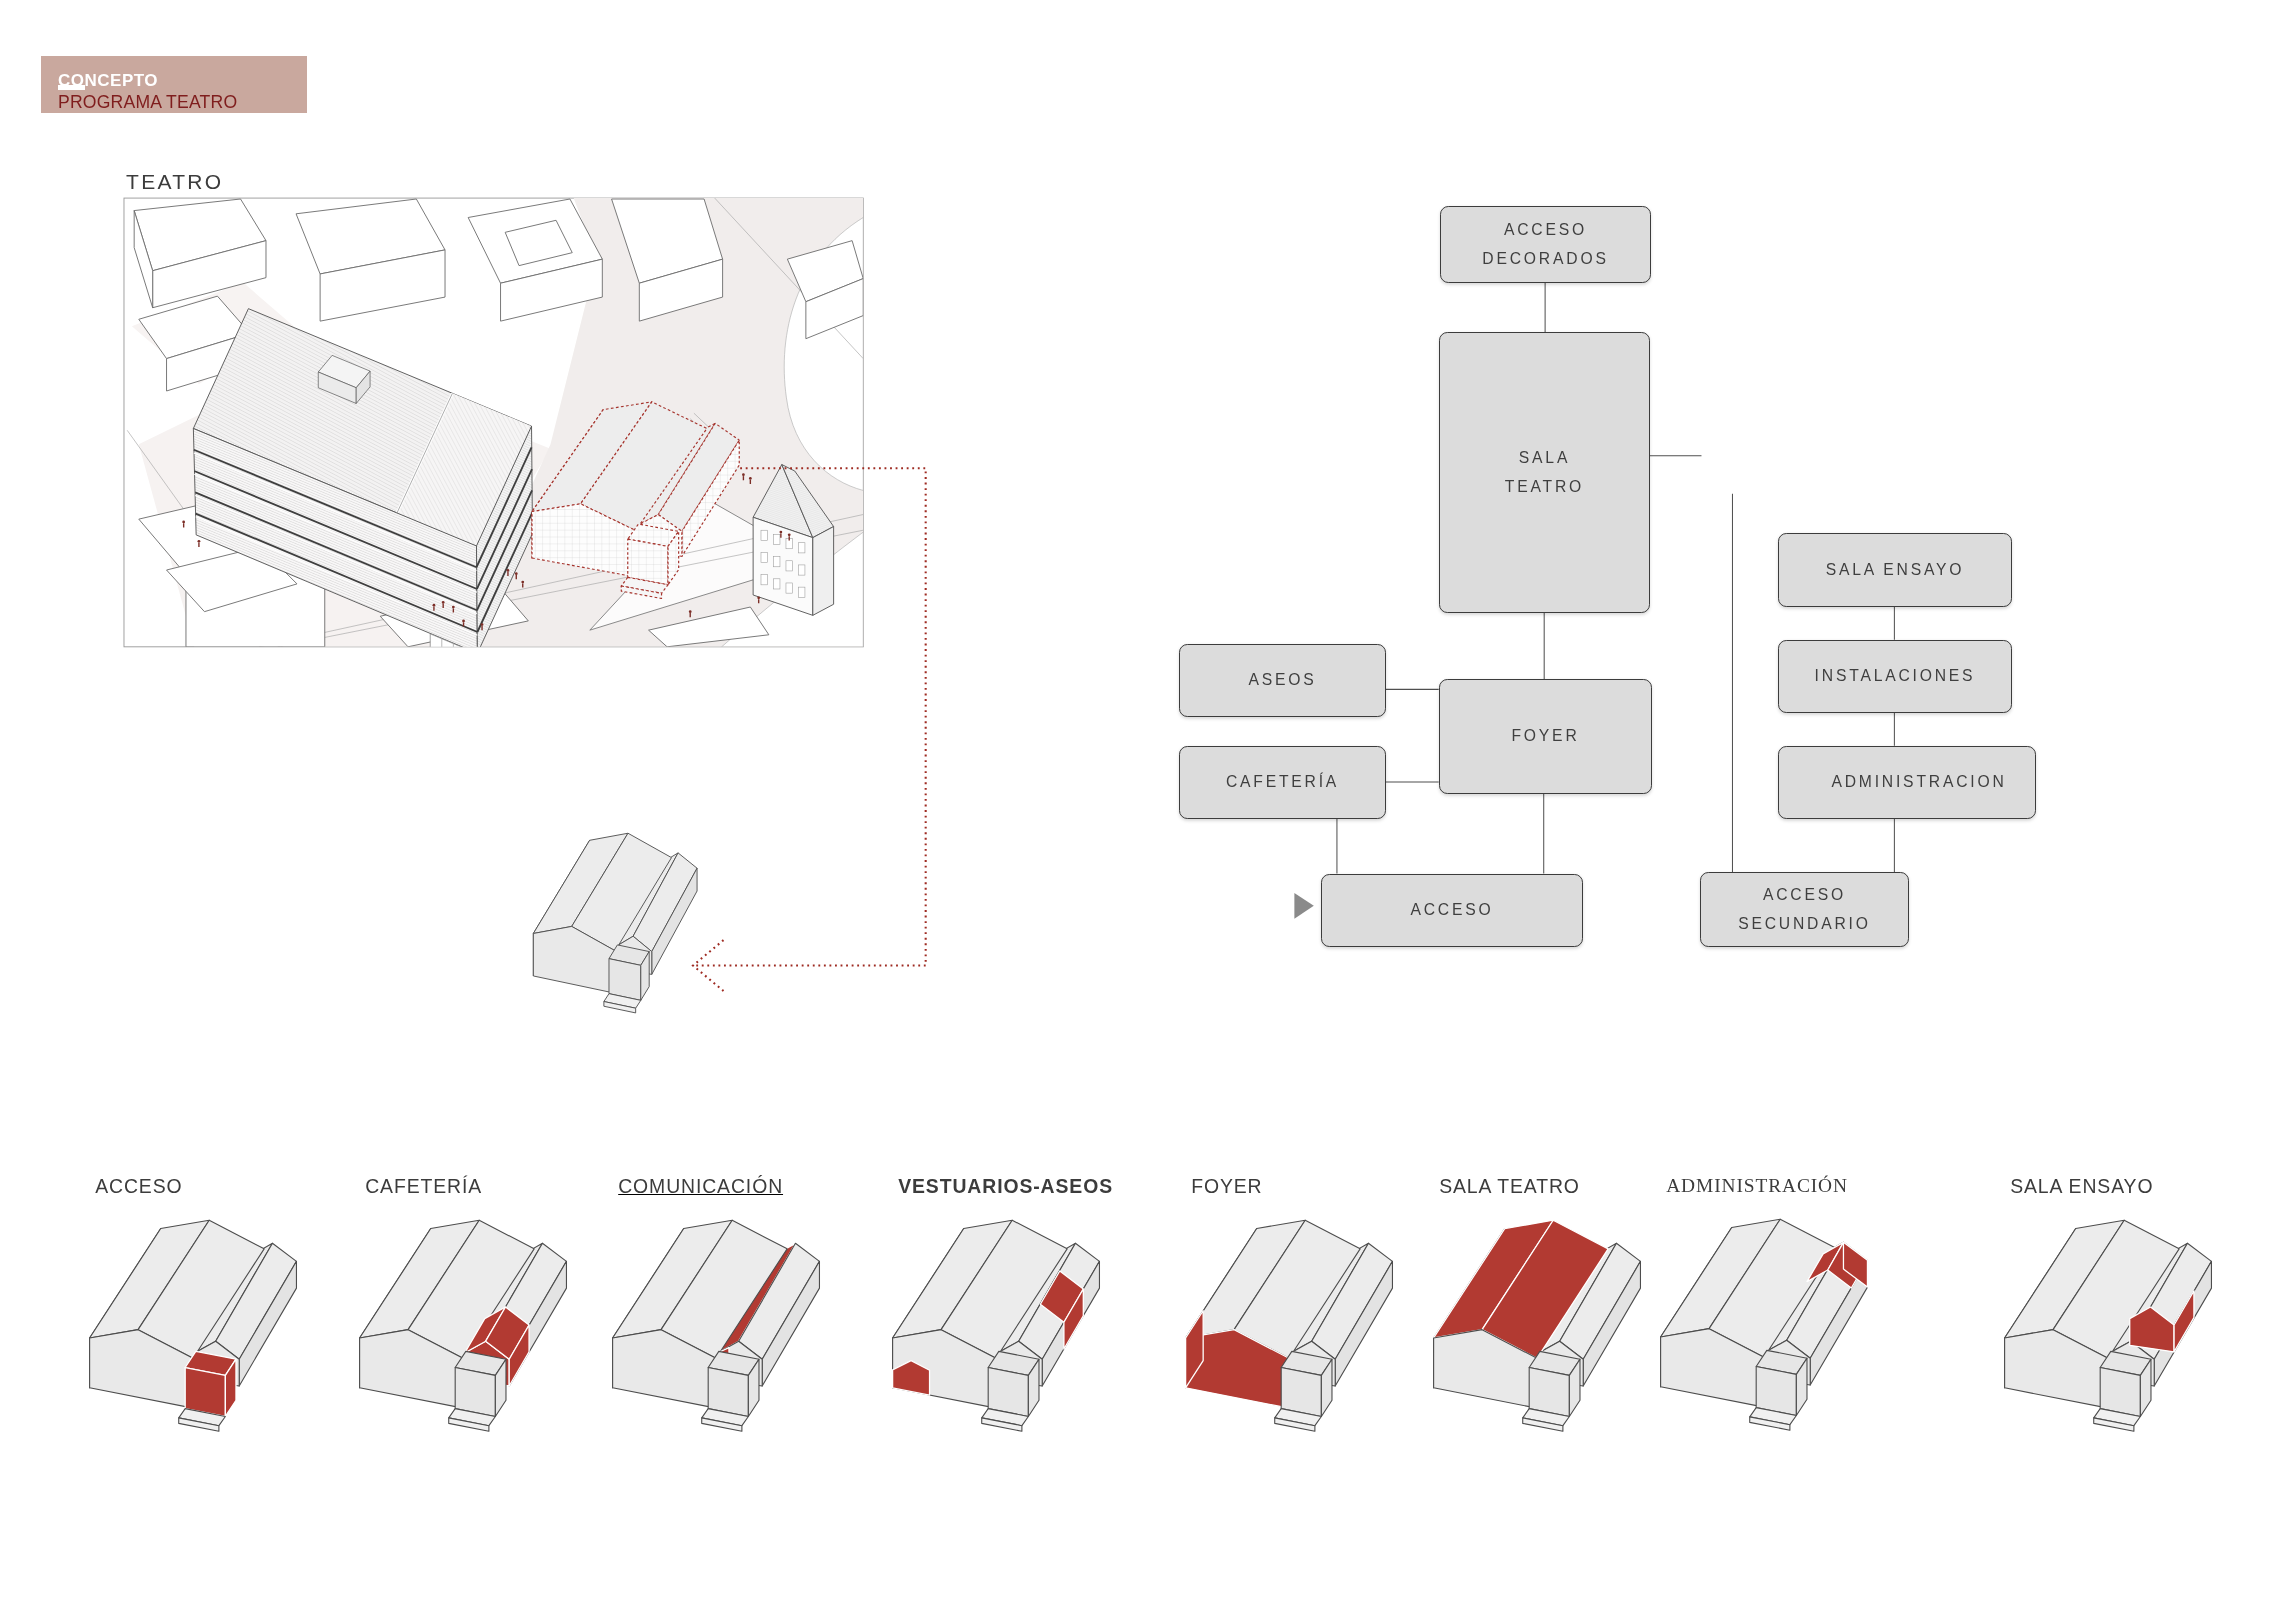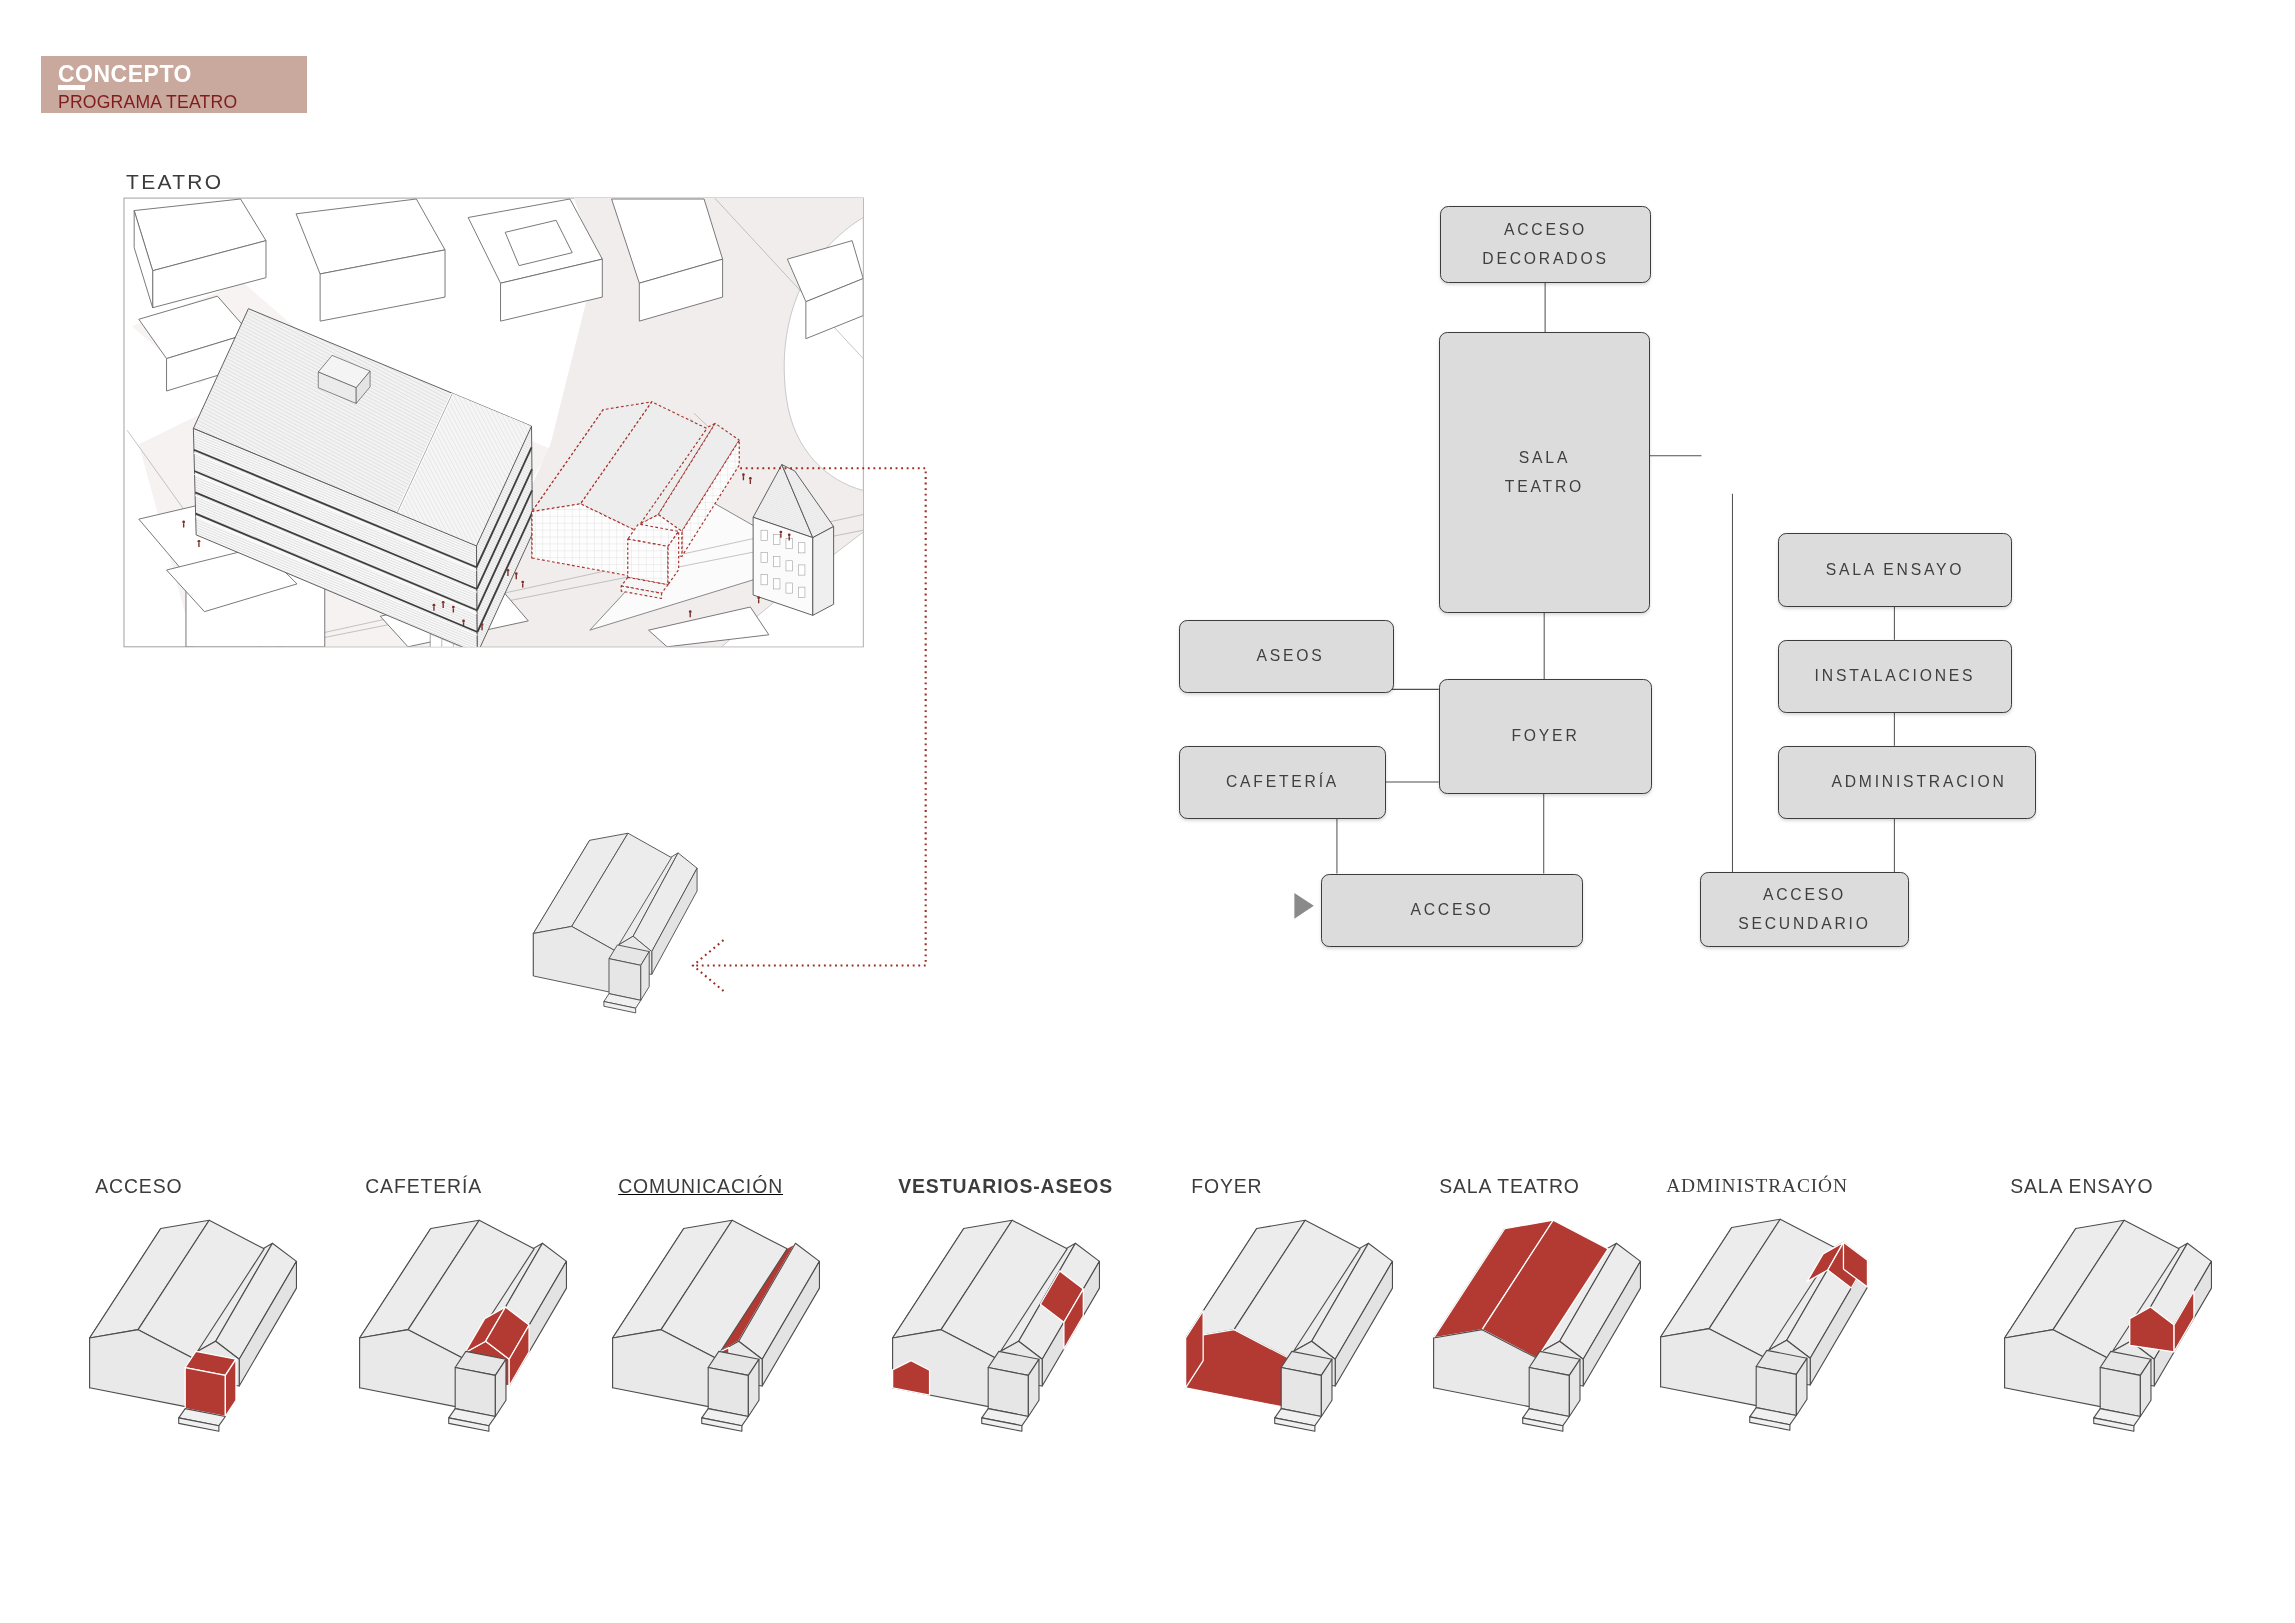--- a/index.html
+++ b/index.html
@@ -2,21 +2,21 @@
 <html style="--red: #b23a32; --dashed-red: #a6352e; --arrow-red: #9e2b22; --people-red: #7c2e27; --badge-bg: #c9a89e; --box-fill: #dcdcdc; --box-border: #3c3c3c; --box-text: #3f3f3f; --connector: #4f4f4f; --building-stroke: #4d4d4d; --heading: #3c3c3c;font-size:7.4px"><head>
 <meta charset="utf-8">
 <style>
   html,body{margin:0;padding:0;background:#fff;}
   .page{position:relative;width:2295px;height:1623px;background:#ffffff;overflow:hidden;
         font-family:"Liberation Sans",sans-serif;}
   .layer-svg{position:absolute;left:0;top:0;z-index:0;}
 
   
   .badge{position:absolute;left:41px;top:56px;width:266px;height:57px;background:var(--badge-bg);z-index:2;}
-  .badge-title{position:absolute;left:17px;top:5px;font-size:23px;font-weight:bold;color:#fff;letter-spacing:0.5px;}
+  .badge-title{position:absolute;left:17px;top:15px;font-size:17px;font-weight:bold;color:#fff;letter-spacing:0.5px;}
   .badge-bar{position:absolute;left:17px;top:29px;width:27px;height:4.6px;background:#fff;}
   .badge-sub{position:absolute;left:17px;top:36px;font-size:17.6px;color:#7f1d1d;letter-spacing:0.2px;}
 
   .plan-title{position:absolute;left:126px;top:170px;font-size:21px;letter-spacing:2.3px;color:var(--heading);z-index:2;}
 
   
   .fbox{position:absolute;background:var(--box-fill);border:1.4px solid var(--box-border);border-radius:8.3px;
         display:flex;flex-direction:column;align-items:center;justify-content:center;
         color:var(--box-text);font-size:15.7px;letter-spacing:2.8px;line-height:1.8;text-align:center;
         box-shadow:0 1.9px 3.2px rgba(0,0,0,.15);z-index:2;}
@@ -321,21 +321,21 @@
   <div class="fbox" style="left:1439px;top:332px;width:209px;height:279px;">
     <span>SALA</span>
     <span>TEATRO</span>
   </div>
   <div class="fbox" style="left:1778px;top:533px;width:232px;height:72px;">
     <span>SALA ENSAYO</span>
   </div>
   <div class="fbox" style="left:1778px;top:640px;width:232px;height:71px;">
     <span>INSTALACIONES</span>
   </div>
-  <div class="fbox" style="left:1179px;top:620px;width:205px;height:71px;padding-left:8px;">
+  <div class="fbox" style="left:1179px;top:644px;width:205px;height:71px;">
     <span>ASEOS</span>
   </div>
   <div class="fbox" style="left:1439px;top:679px;width:211px;height:113px;">
     <span>FOYER</span>
   </div>
   <div class="fbox" style="left:1179px;top:746px;width:205px;height:71px;">
     <span>CAFETERÍA</span>
   </div>
   <div class="fbox" style="left:1778px;top:746px;width:232px;height:71px;padding-left:24px;">
     <span>ADMINISTRACION</span>

